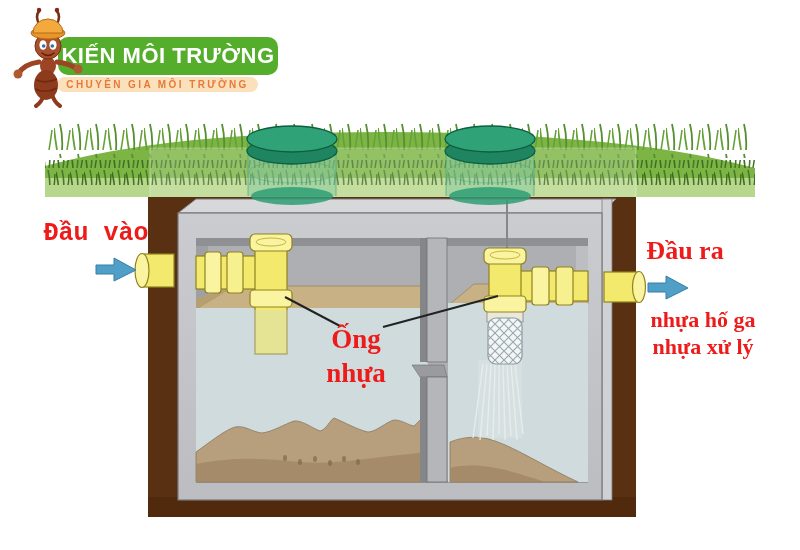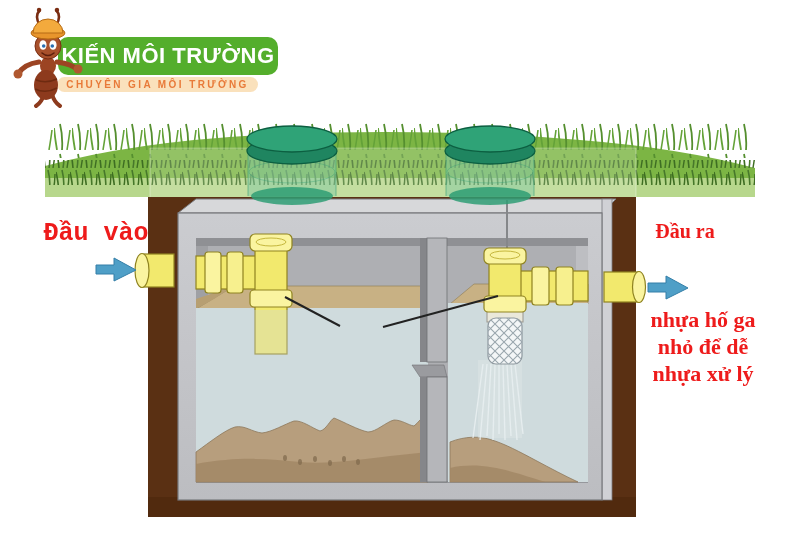--- a/index.html
+++ b/index.html
@@ -21,21 +21,21 @@
     background:#fae1bc;border-radius:8px;
     color:#e87a39;font-weight:bold;font-size:10px;letter-spacing:2.4px;
     display:flex;align-items:center;justify-content:center;
     font-family:"Liberation Sans",sans-serif;
   }
   .red-label{
     color:#ee1b1b;font-family:"Liberation Serif",serif;font-weight:bold;
     text-align:center;line-height:1.15;
   }
   .lbl-inlet{left:40px;top:220px;width:112px;font-size:25px;font-family:Liberation Mono, monospace;}
-  .lbl-outlet{left:630px;top:220px;width:110px;font-size:20px;}
+  .lbl-outlet{left:630px;top:236px;width:110px;font-size:26px;}
   .lbl-pipe{left:296px;top:322px;width:120px;font-size:27px;line-height:34px;}
   .lbl-note{left:622px;top:306px;width:162px;font-size:22px;line-height:27px;}
   .lbl-note span{display:block;}
 </style>
 </head>
 <body>
 
 <div id="stage">
 
   <svg id="diagram-svg" width="800" height="550" viewBox="0 0 800 550">
@@ -225,20 +225,21 @@
       <ellipse cx="43" cy="39" rx="3.6" ry="4.8" fill="#ffffff"></ellipse>
       <circle cx="33.7" cy="40" r="1.8" fill="#2a6fb0"></circle>
         <circle cx="42.3" cy="40" r="1.8" fill="#2a6fb0"></circle>
       <path d="M32,47 Q38,52 44,47" stroke="#5e1f0c" stroke-width="1.6" fill="none" stroke-linecap="round"></path>
     </svg>
   </div>
 
   <div class="abs red-label lbl-inlet">Đầu vào</div>
   <div class="abs red-label lbl-outlet">Đầu ra</div>
   <div class="abs red-label lbl-pipe">
+    <span style="display:block">Ống</span>
+    <span style="display:block">nhựa</span>
   </div>
   <div class="abs red-label lbl-note">
     <span>nhựa hố ga</span>
-    <span>nhỏ để dễ</span>
     <span>nhựa xử lý</span>
   </div>
 
 </div>
 
 </body></html>

